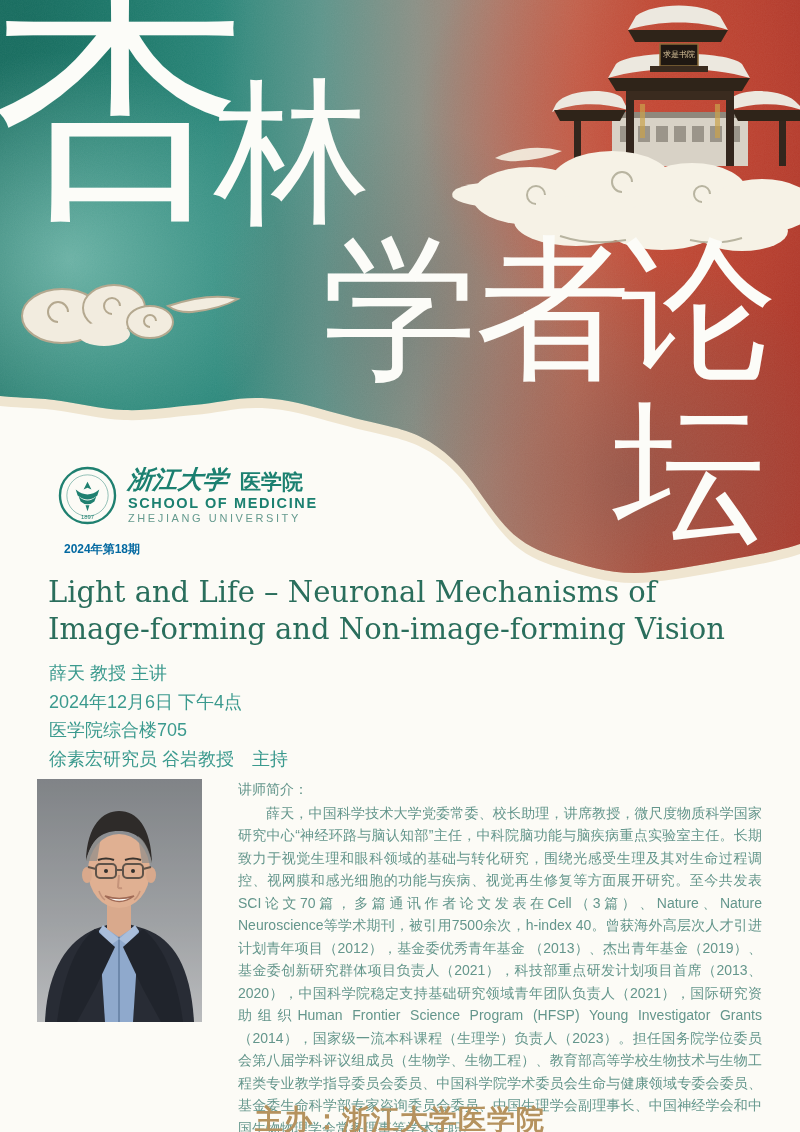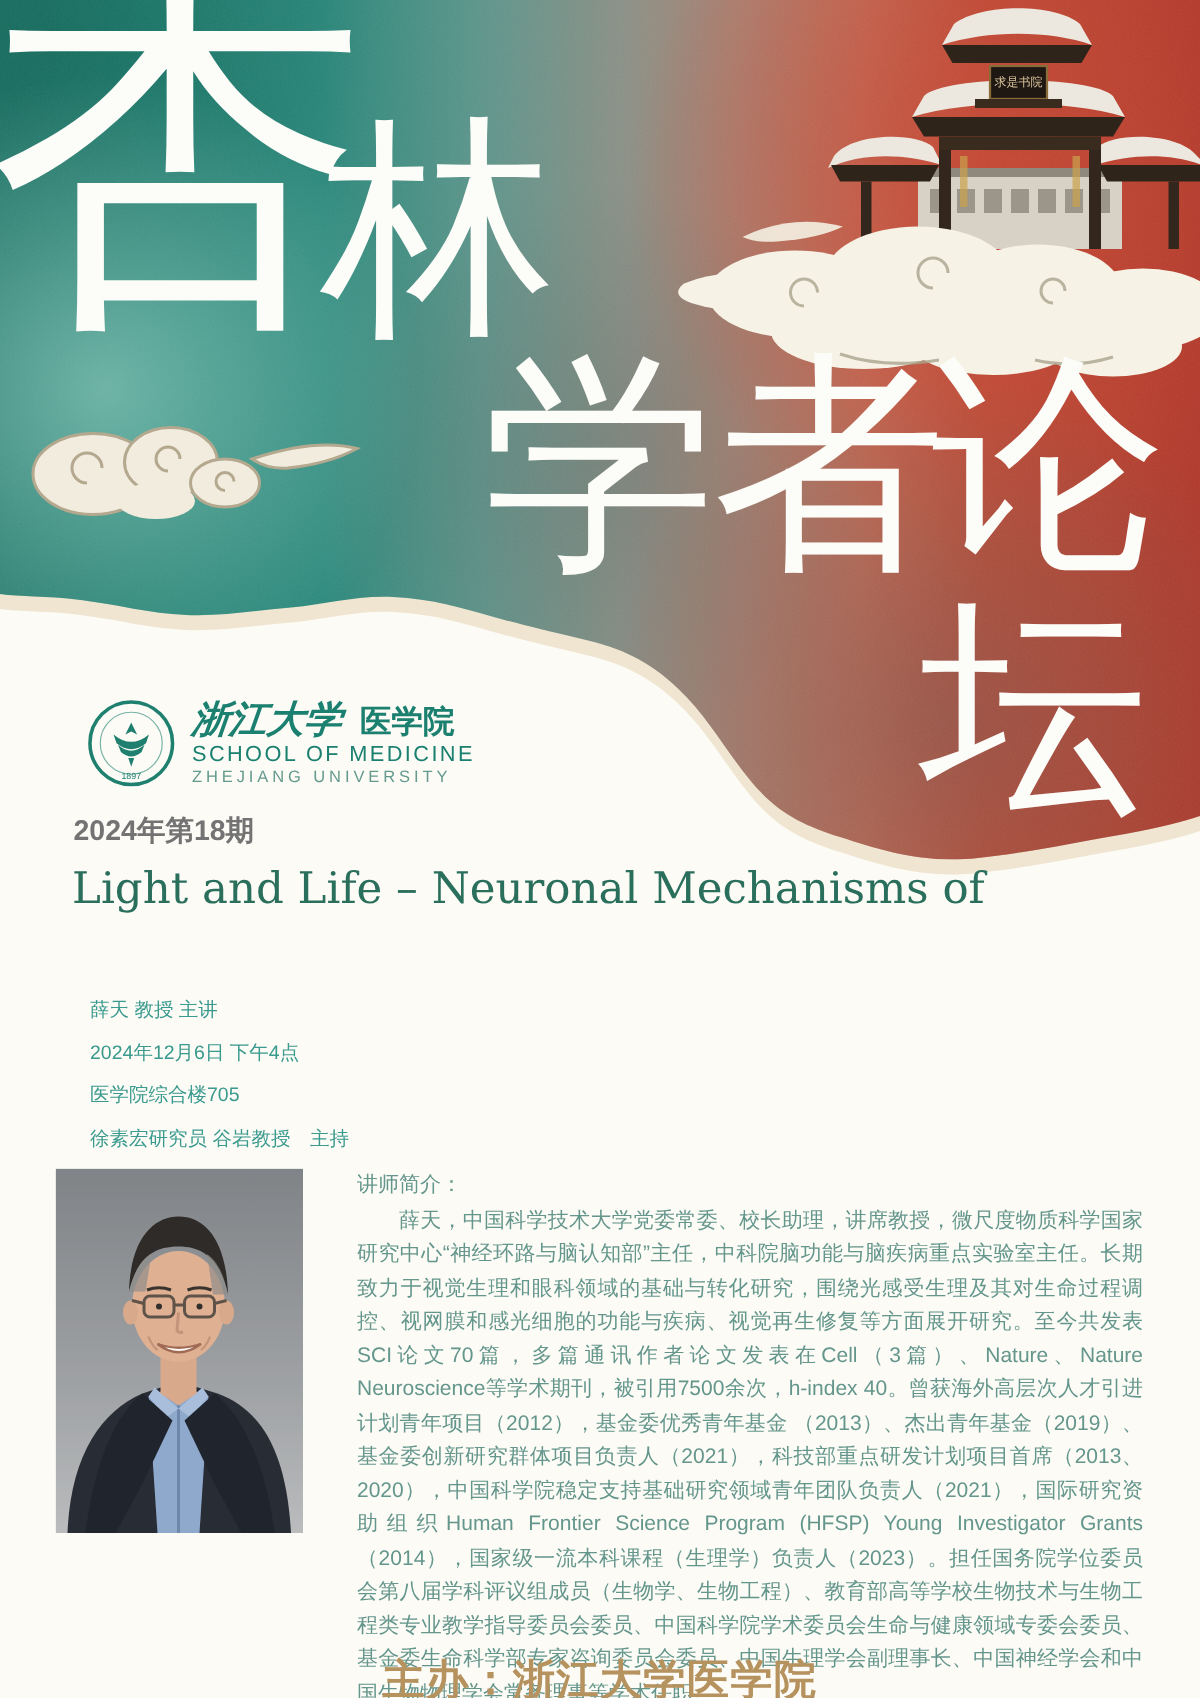--- a/index.html
+++ b/index.html
@@ -25,30 +25,30 @@
   
   .brand{position:absolute;left:58px;top:466px;display:flex;align-items:center;gap:11px;}
   .seal{width:59px;height:59px;flex:0 0 auto;}
   .brand-text{display:flex;flex-direction:column;line-height:1;}
   .brand-row1{display:flex;align-items:flex-end;gap:12px;margin-bottom:4px;}
   .script-cn{
     display:inline-block;font-family:"DejaVu Serif","Liberation Serif",serif;
     font-style:italic;font-weight:700;font-size:25px;color:#1b8070;transform:skewX(-6deg);
   }
   .school-cn{font-weight:700;font-size:21px;color:#1b8070;}
-  .brand-row2{font-weight:400;font-size:14.5px;letter-spacing:1.6px;color:#1b8070;margin-bottom:3px;}
+  .brand-row2{font-weight:700;font-size:14.5px;letter-spacing:1.6px;color:#1b8070;margin-bottom:3px;}
   .brand-row3{font-weight:400;font-size:11px;letter-spacing:2.6px;color:#649a8e;}
   
-  .issue{position:absolute;left:49px;top:541px;font-size:19px;font-weight:700;color:#737373;}
+  .issue{position:absolute;left:64px;top:541px;font-size:12px;font-weight:700;color:#0369a1;}
   .title{
     position:absolute;left:48px;top:574px;width:716px;
     font-family:"DejaVu Serif","Liberation Serif",serif;
     font-size:29px;line-height:37px;font-weight:400;color:#2a6e5c;
   }
-  .meta{position:absolute;left:49px;top:659px;font-size:13px;line-height:28.5px;color:#3b9a8e;margin-left:11px;}
+  .meta{position:absolute;left:49px;top:659px;font-size:18px;line-height:28.5px;color:#3b9a8e;}
   
   .bio-photo{position:absolute;left:37px;top:779px;width:165px;height:243px;overflow:hidden;}
   .bio-text{
     position:absolute;left:238px;top:765px;width:524px;
     font-size:14px;line-height:22.5px;color:#64968c;text-align:justify;margin-top:13px;
   }
   .bio-heading{margin:0 0 1px 0;}
   .bio-paragraph{text-indent:2em;}
   
   .footer{
@@ -224,20 +224,21 @@
       </div>
       <div class="brand-row2">SCHOOL OF MEDICINE</div>
       <div class="brand-row3">ZHEJIANG UNIVERSITY</div>
     </div>
   </div>
 
   <div class="issue">2024年第18期</div>
 
   <div class="title">
     <div>Light and Life – Neuronal Mechanisms of</div>
+    <div>Image-forming and Non-image-forming Vision</div>
   </div>
 
   <div class="meta">
     <div>薛天 教授 主讲</div>
     <div>2024年12月6日 下午4点</div>
     <div>医学院综合楼705</div>
     <div>徐素宏研究员 谷岩教授　主持</div>
   </div>
 
   <div class="bio-photo">

